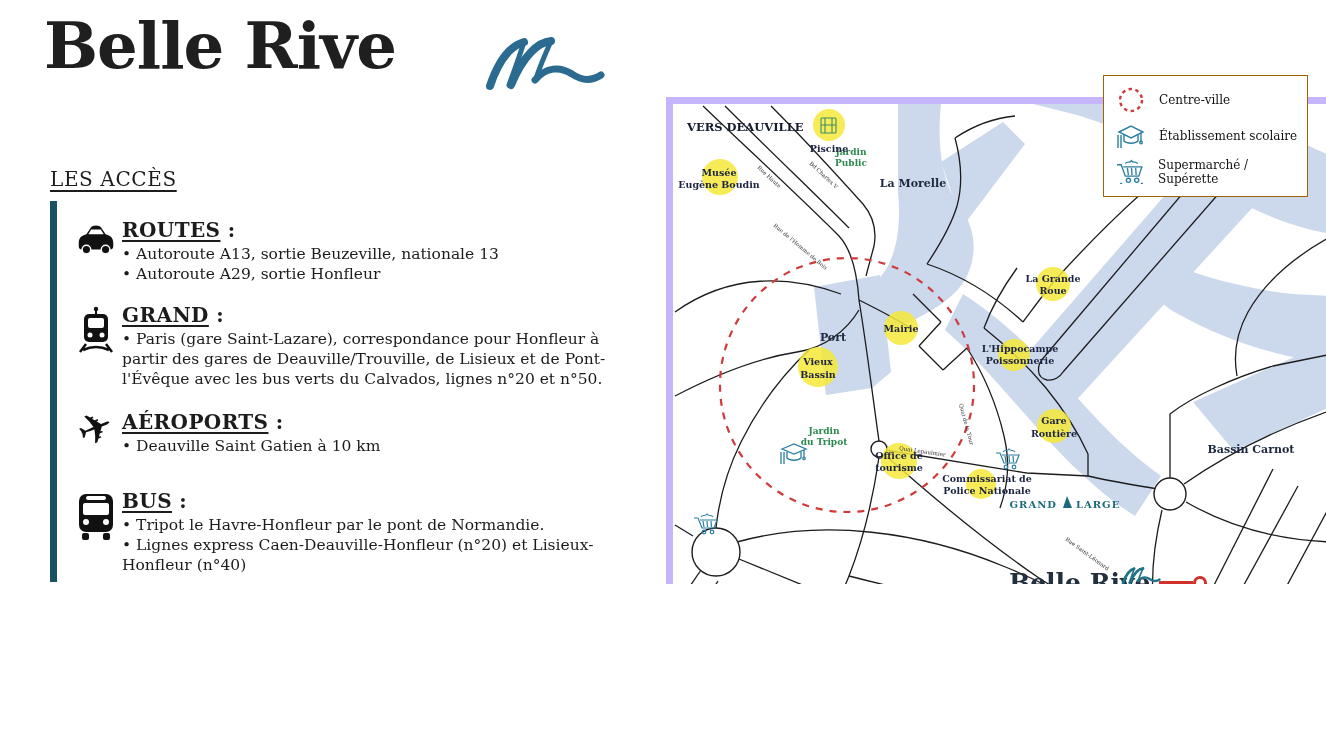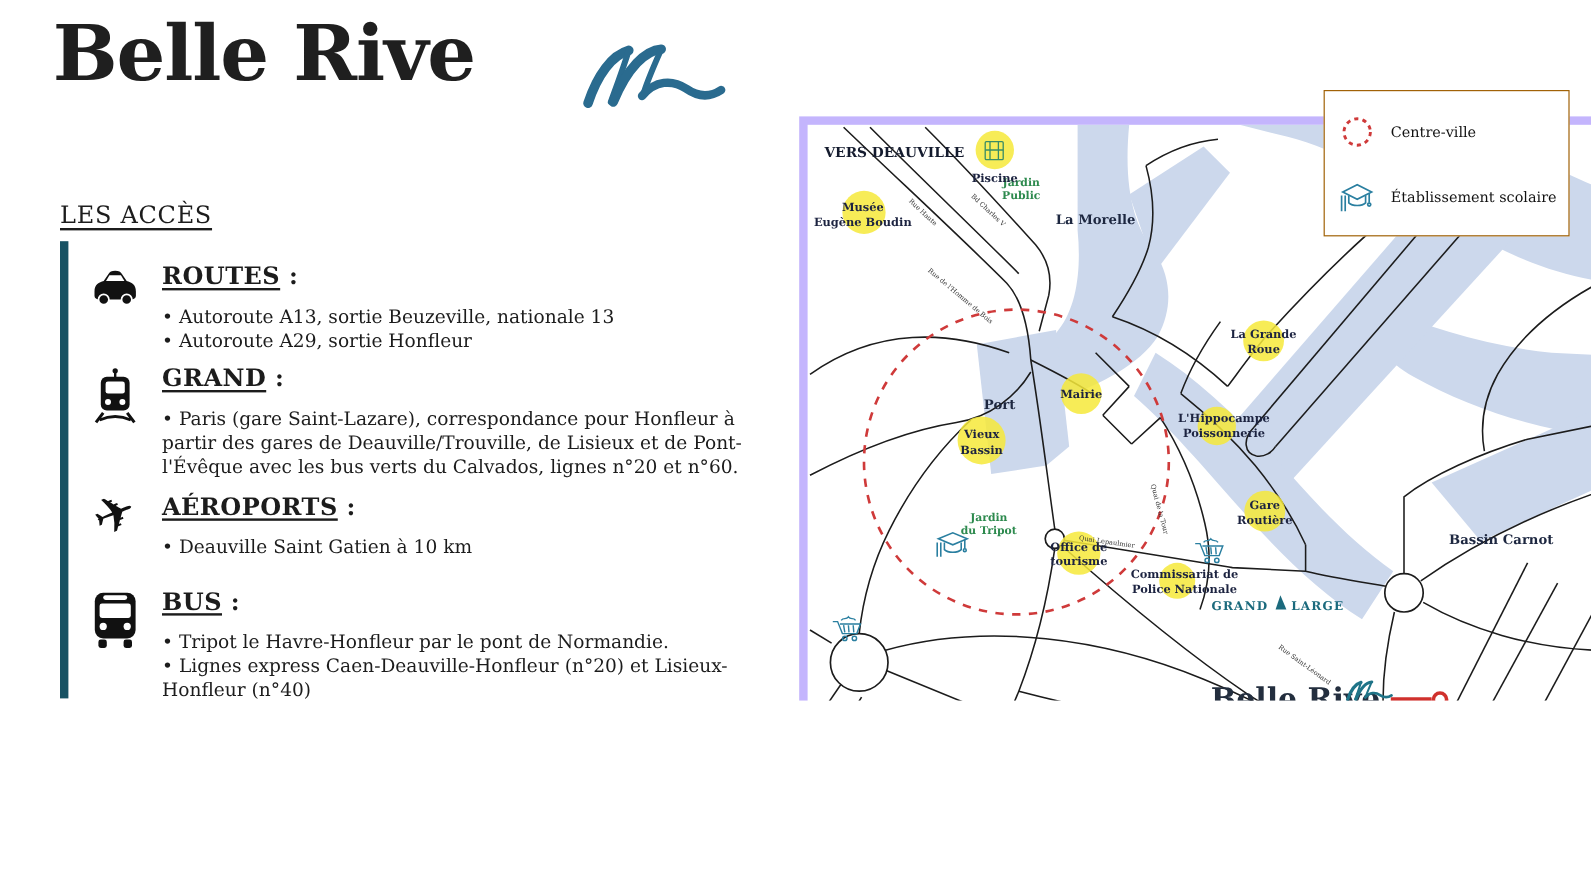--- a/index.html
+++ b/index.html
@@ -11,25 +11,25 @@
   .brand-title{left:44px;top:8px;font-size:64px;font-weight:700;color:#1f1f1f;letter-spacing:-1px;}
   .brand-wave{left:478px;top:34px;}
 
   
   .access{left:50px;top:165px;width:600px;}
   .access-title{position:absolute;left:0;top:2px;font-size:20px;font-weight:400;letter-spacing:.6px;
     text-decoration:underline;text-underline-offset:4px;}
   .access-bar{position:absolute;left:0;top:36px;width:7px;height:381px;background:#175263;}
   .acc-row{position:absolute;left:0;width:560px;}
   .acc-icon{position:absolute;left:23px;top:3px;width:46px;text-align:center;}
-  .acc-text{position:absolute;left:85px;top:0;width:507px;}
+  .acc-text{position:absolute;left:72px;top:0;width:507px;}
   .acc-head{font-size:20px;font-weight:700;letter-spacing:.4px;}
   .acc-head .u{text-decoration:underline;text-underline-offset:3px;}
   .acc-head .sfx{white-space:pre;}
-  .acc-bullets{font-size:15.5px;line-height:1.3;margin-top:12px;}
+  .acc-bullets{font-size:15.5px;line-height:1.3;margin-top:2px;}
   .plane-glyph{font-family:"DejaVu Sans",sans-serif;font-size:42px;display:inline-block;
     transform:rotate(-22deg);color:#111;line-height:1;}
 
   
   .citya{left:20px;top:608px;width:118px;height:103px;
     background:linear-gradient(180deg,#8791b3 0%,#76819f 55%,#6d7895 100%);
     border-radius:16px 16px 30px 30px / 14px 14px 24px 24px;
     display:flex;flex-direction:column;align-items:center;justify-content:flex-start;}
   .citya-name{color:#fff;font-size:17px;letter-spacing:3px;font-weight:400;margin-top:2px;}
   .citya-rule{width:78px;height:2px;background:#e8c93f;margin-top:3px;}
@@ -99,21 +99,21 @@
           <rect x="8" y="8" width="24" height="28" rx="5" fill="#111"></rect>
           <rect x="12" y="12" width="16" height="10" rx="2" fill="#fff"></rect>
           <circle cx="14" cy="29" r="2.5" fill="#fff"></circle>
             <circle cx="26" cy="29" r="2.5" fill="#fff"></circle>
           <path d="M10,38 L4,46 M30,38 L36,46 M7,44 C16,40 24,40 33,44" stroke="#111" stroke-width="2.5" fill="none"></path>
         </svg>
       </div>
       <div class="acc-text">
         <div class="acc-head"><span class="u">GRAND</span><span class="sfx"> :</span></div>
         <div class="acc-bullets">
-          <div>• Paris (gare Saint-Lazare), correspondance pour Honfleur à partir des gares de Deauville/Trouville, de Lisieux et de Pont-l'Évêque avec les bus verts du Calvados, lignes n°20 et n°60.</div>
+          <div>• Paris (gare Saint-Lazare), correspondance pour Honfleur à partir des gares de Deauville/Trouville, de Lisieux et de Pont-l'Évêque avec les bus verts du Calvados, lignes n°20 et n°50.</div>
         </div>
       </div>
     </div>
 
     <div class="acc-row" style="top:245px;">
       <div class="acc-icon" style="top:-2px;">
         <span class="plane-glyph">✈</span>
       </div>
       <div class="acc-text">
         <div class="acc-head"><span class="u">AÉROPORTS</span><span class="sfx"> :</span></div>
@@ -331,17 +331,30 @@
       <svg width="30" height="28" viewBox="0 0 30 28">
         <g stroke="#2a7fa0" fill="none" stroke-width="1.4">
           <path d="M3,10 L15,4 L27,10 L15,16 Z"></path>
           <path d="M8,13 L8,19 C11,22 19,22 22,19 L22,13 M25,11 L25,19"></path>
           <circle cx="25" cy="20.5" r="1.3"></circle>
           <path d="M2,13 L2,26 M5,13 L5,26"></path>
         </g>
       </svg>
       <span class="legend-label">Établissement scolaire</span>
     </div>
+    <div class="legend-row">
+      <svg width="30" height="30" viewBox="0 0 28 28">
+        <g stroke="#2a7fa0" fill="none" stroke-width="1.3">
+          <path d="M1,7 L5,7 L9,18 L22,18 L25,9 L7,9"></path>
+          <path d="M11,10 L12,17 M15,10 L15.5,17 M19,10 L19.5,17"></path>
+          <path d="M9,6 C11,3 13,6 15,3 C17,6 19,3 21,6"></path>
+          <circle cx="12" cy="22" r="2"></circle>
+            <circle cx="20" cy="22" r="2"></circle>
+          <path d="M4,25 L8,25 M24,25 L27,25" stroke-dasharray="2 2"></path>
+        </g>
+      </svg>
+      <span class="legend-label">Supermarché / Supérette</span>
+    </div>
   </div>
 
   <div class="abs bottom-bar"></div>
 
 </div>
 
 </body></html>

